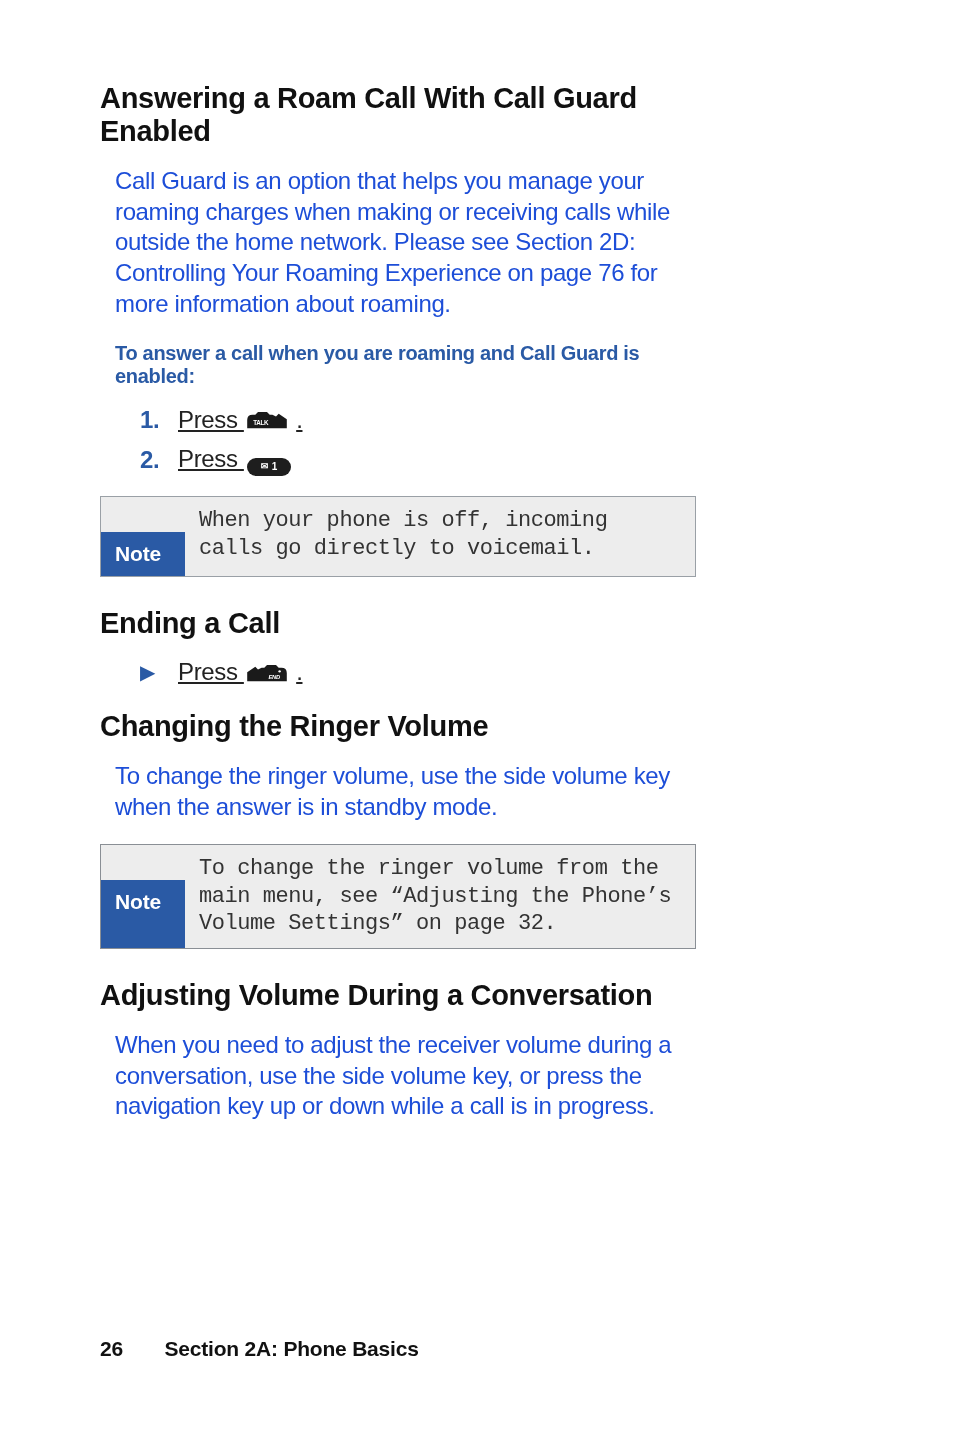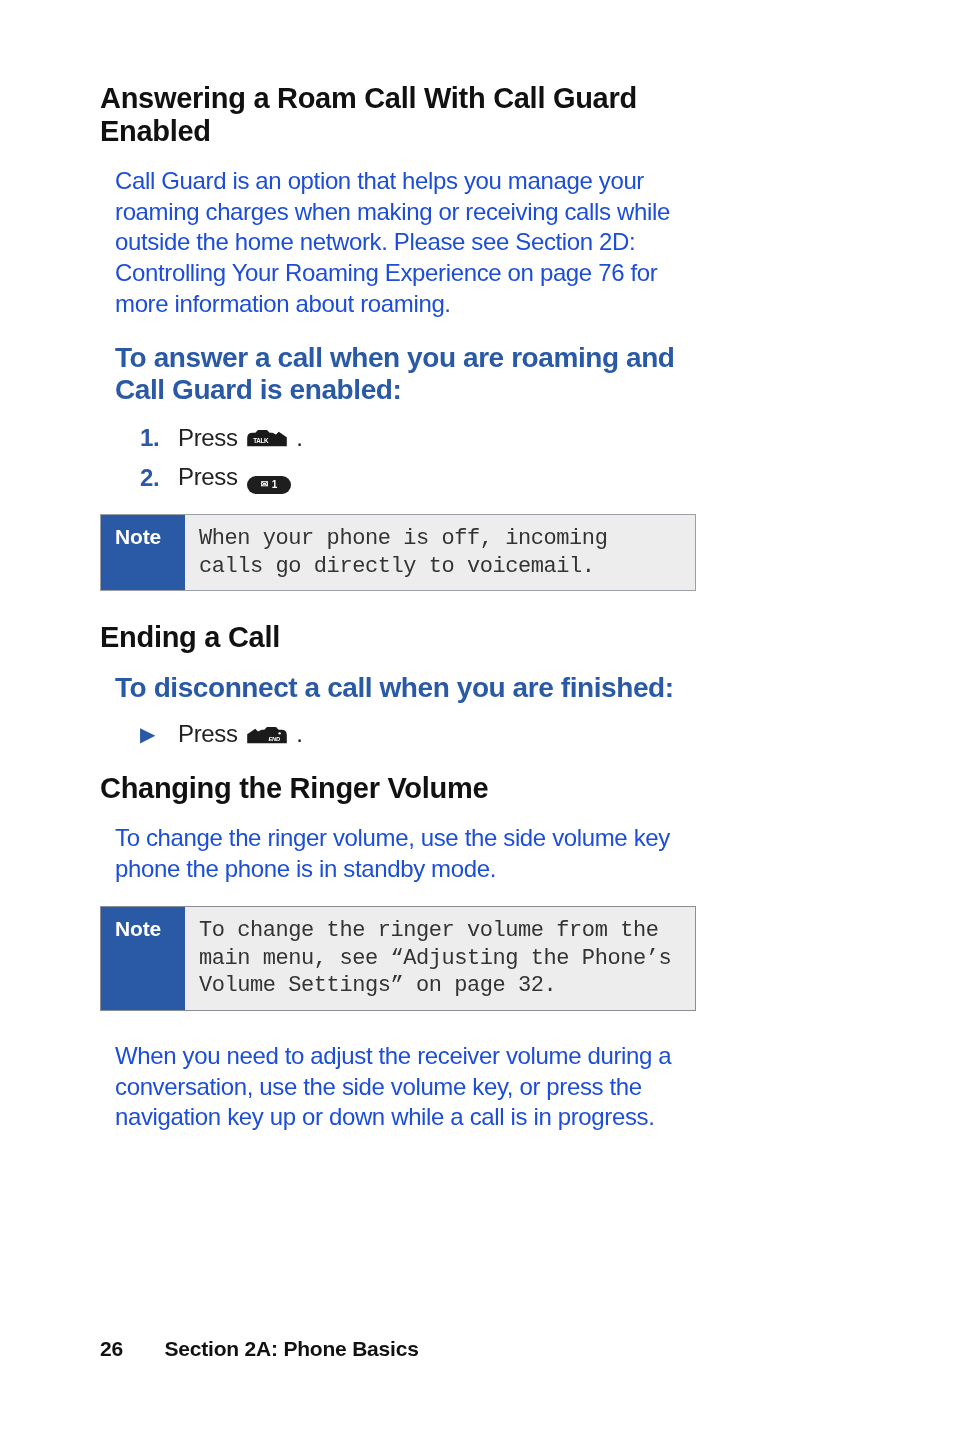--- a/index.html
+++ b/index.html
@@ -26,21 +26,21 @@
   }
   p.body {
     font-size: 24px;
     line-height: 1.28;
     font-weight: 400;
     margin: 0 10px 22px 15px;
     color: #1d4ed8;
     letter-spacing: -0.015em;
   }
   .subhead {
-    font-size: 28px;
+    font-size: 20px;
     font-weight: 700;
     color: #2a5aa5;
     margin: 4px 0 16px 15px;
     letter-spacing: -0.015em;
   }
   ol.steps {
     list-style: none;
     padding: 0;
     margin: 0 0 20px 40px;
   }
@@ -70,20 +70,21 @@
     letter-spacing: -0.015em;
   }
   ul.playbullet li .play {
     color: #2a5aa5;
     width: 38px;
     flex-shrink: 0;
     font-size: 20px;
   }
   .press-span {
     display: inline;
+    text-decoration: underline;
   }
   .key-icon {
     display: inline-block;
     vertical-align: middle;
     margin: 0 3px;
     position: relative;
   }
   
   .key-talk {
     width: 40px;
@@ -123,20 +124,21 @@
   .note-label {
     background: #2a5aa5;
     color: #fff;
     font-weight: 700;
     font-size: 21px;
     padding: 10px 14px;
     flex-shrink: 0;
     display: flex;
     align-items: flex-start;
     min-width: 56px;
+    margin-top: 35px;
   }
   .note-content {
     font-size: 22px;
     color: #333;
     padding: 10px 14px;
     line-height: 1.25;
     letter-spacing: -0.02em;
     font-family: Liberation Mono, monospace;
   }
   .footer {
@@ -188,47 +190,47 @@
       </span>
     </li>
   </ol>
 
   <div class="note-box">
     <div class="note-label">Note</div>
     <div class="note-content">When your phone is off, incoming calls go directly to voicemail.</div>
   </div>
 
   <h2 class="section">Ending a Call</h2>
-  <div class="subhead">To disconnect a call when you are finished:</div>
 
   <ul class="playbullet">
     <li>
       <span class="play">▶</span>
       <span>
         <span class="press-span">Press </span>
         <span class="key-icon key-end">
           <svg viewBox="0 0 44 20" width="40" height="18">
             <path d="M0 8 L9 2 L12 5 L16 3 L19 3 L22 0 L32 0 L35 3 L38 3 Q44 3 44 9 L44 18 L0 18 Z" fill="#1a1a1a"></path>
             <circle cx="36" cy="7" r="1.3" fill="#fff"></circle>
             <text x="30" y="15" font-size="6.5" font-style="italic" font-weight="700" fill="#ffffff" text-anchor="middle">END</text>
           </svg>
         </span>
         <span class="press-span">.</span>
       </span>
     </li>
   </ul>
 
   <h2 class="section">Changing the Ringer Volume</h2>
-  <p class="body">To change the ringer volume, use the side volume key phone the phone is in standby mode.</p>
+  <p class="body">To change the ringer volume, use the side volume key when the answer is in standby mode.</p>
 
   <div class="note-box with-border">
     <div class="note-label">Note</div>
     <div class="note-content">To change the ringer volume from the main menu, see “Adjusting the Phone’s Volume Settings” on page 32.</div>
   </div>
 
+  <h2 class="section" style="margin-top:18px">Adjusting Volume During a Conversation</h2>
   <p class="body">When you need to adjust the receiver volume during a conversation, use the side volume key, or press the navigation key up or down while a call is in progress.</p>
 
   <div class="footer">
     <span class="pgnum">26</span>
     <span>Section 2A: Phone Basics</span>
   </div>
 
 </div>
 
 </body></html>

